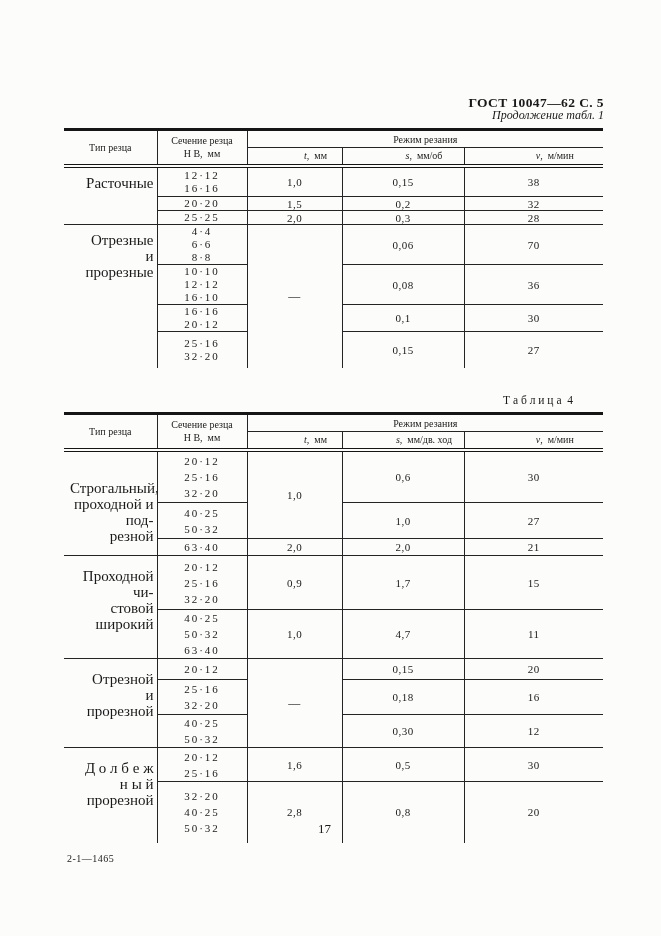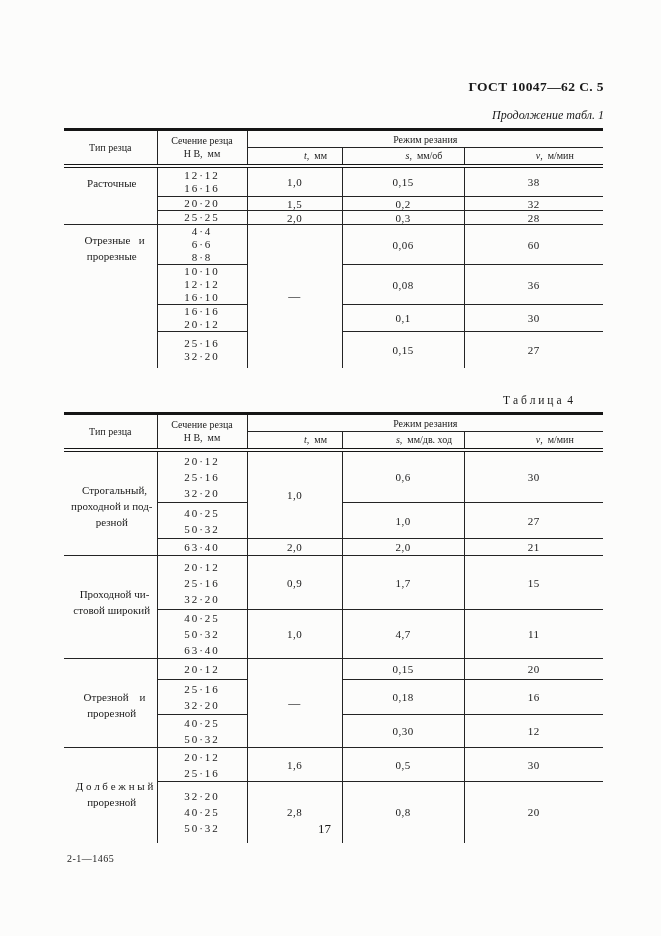--- a/index.html
+++ b/index.html
@@ -6,21 +6,21 @@
   html,body { background:#e8e8e8; }
   .page {
     position:relative;
     width:661px; height:936px;
     background:#fcfcfb;
     font-family:"Liberation Serif","DejaVu Serif",serif;
     color:#1a1a1a;
     overflow:hidden;
   }
   .doc-ref {
-    position:absolute; top:79px; right:57px;
+    position:absolute; top:95px; right:57px;
     font-size:13.5px; font-weight:bold; letter-spacing:.4px;
   }
   .continuation {
     position:absolute; top:108px; right:57px;
     font-size:12px; font-style:italic;
   }
   .caption4 {
     position:absolute; top:394px; right:88px;
     font-size:11.5px;
     white-space:pre;
@@ -49,28 +49,28 @@
     font-size:10px;
     padding:1px 2px;
     white-space:pre-wrap;
     line-height:13px;
   }
   .gost tr.subhead th { border-bottom:4px double #151515;padding-left:44px; }
   .gost th.span2 { border-bottom:4px double #151515; }
   .sym { font-style:italic; font-family:"Liberation Serif",serif; }
   .gost td { font-size:11px; }
   td.label {
-    text-align:center;
+    text-align:right;
     vertical-align:top;
     padding:7px 3px 2px 6px;
-    font-size:11px;
+    font-size:15px;
     line-height:16px;
     white-space:pre-wrap;
   }
-  #table4 td.label { padding-top:30px; }
+  #table4 td.label { padding-top:12px; }
   td.sizes {
     letter-spacing:2px;
     white-space:pre-line;
     line-height:13px;
     margin-left:12px;
   }
   #table4 td.sizes { line-height:16px; }
   td.val, td.dash { letter-spacing:.5px; }
   td.dash { font-size:12px; }
   .footer-code {
@@ -133,21 +133,21 @@
         <td class="val">28</td>
       </tr>
       <tr style="height:36px">
         <td class="label" rowspan="4">  Отрезные   и
 прорезные</td>
         <td class="sizes">4·4
 6·6
 8·8</td>
         <td class="dash" rowspan="4">—</td>
         <td class="val">0,06</td>
-        <td class="val">60</td>
+        <td class="val">70</td>
       </tr>
       <tr style="height:37px">
         <td class="sizes">10·10
 12·12
 16·10</td>
         <td class="val">0,08</td>
         <td class="val">36</td>
       </tr>
       <tr style="height:26px">
         <td class="sizes">16·16

